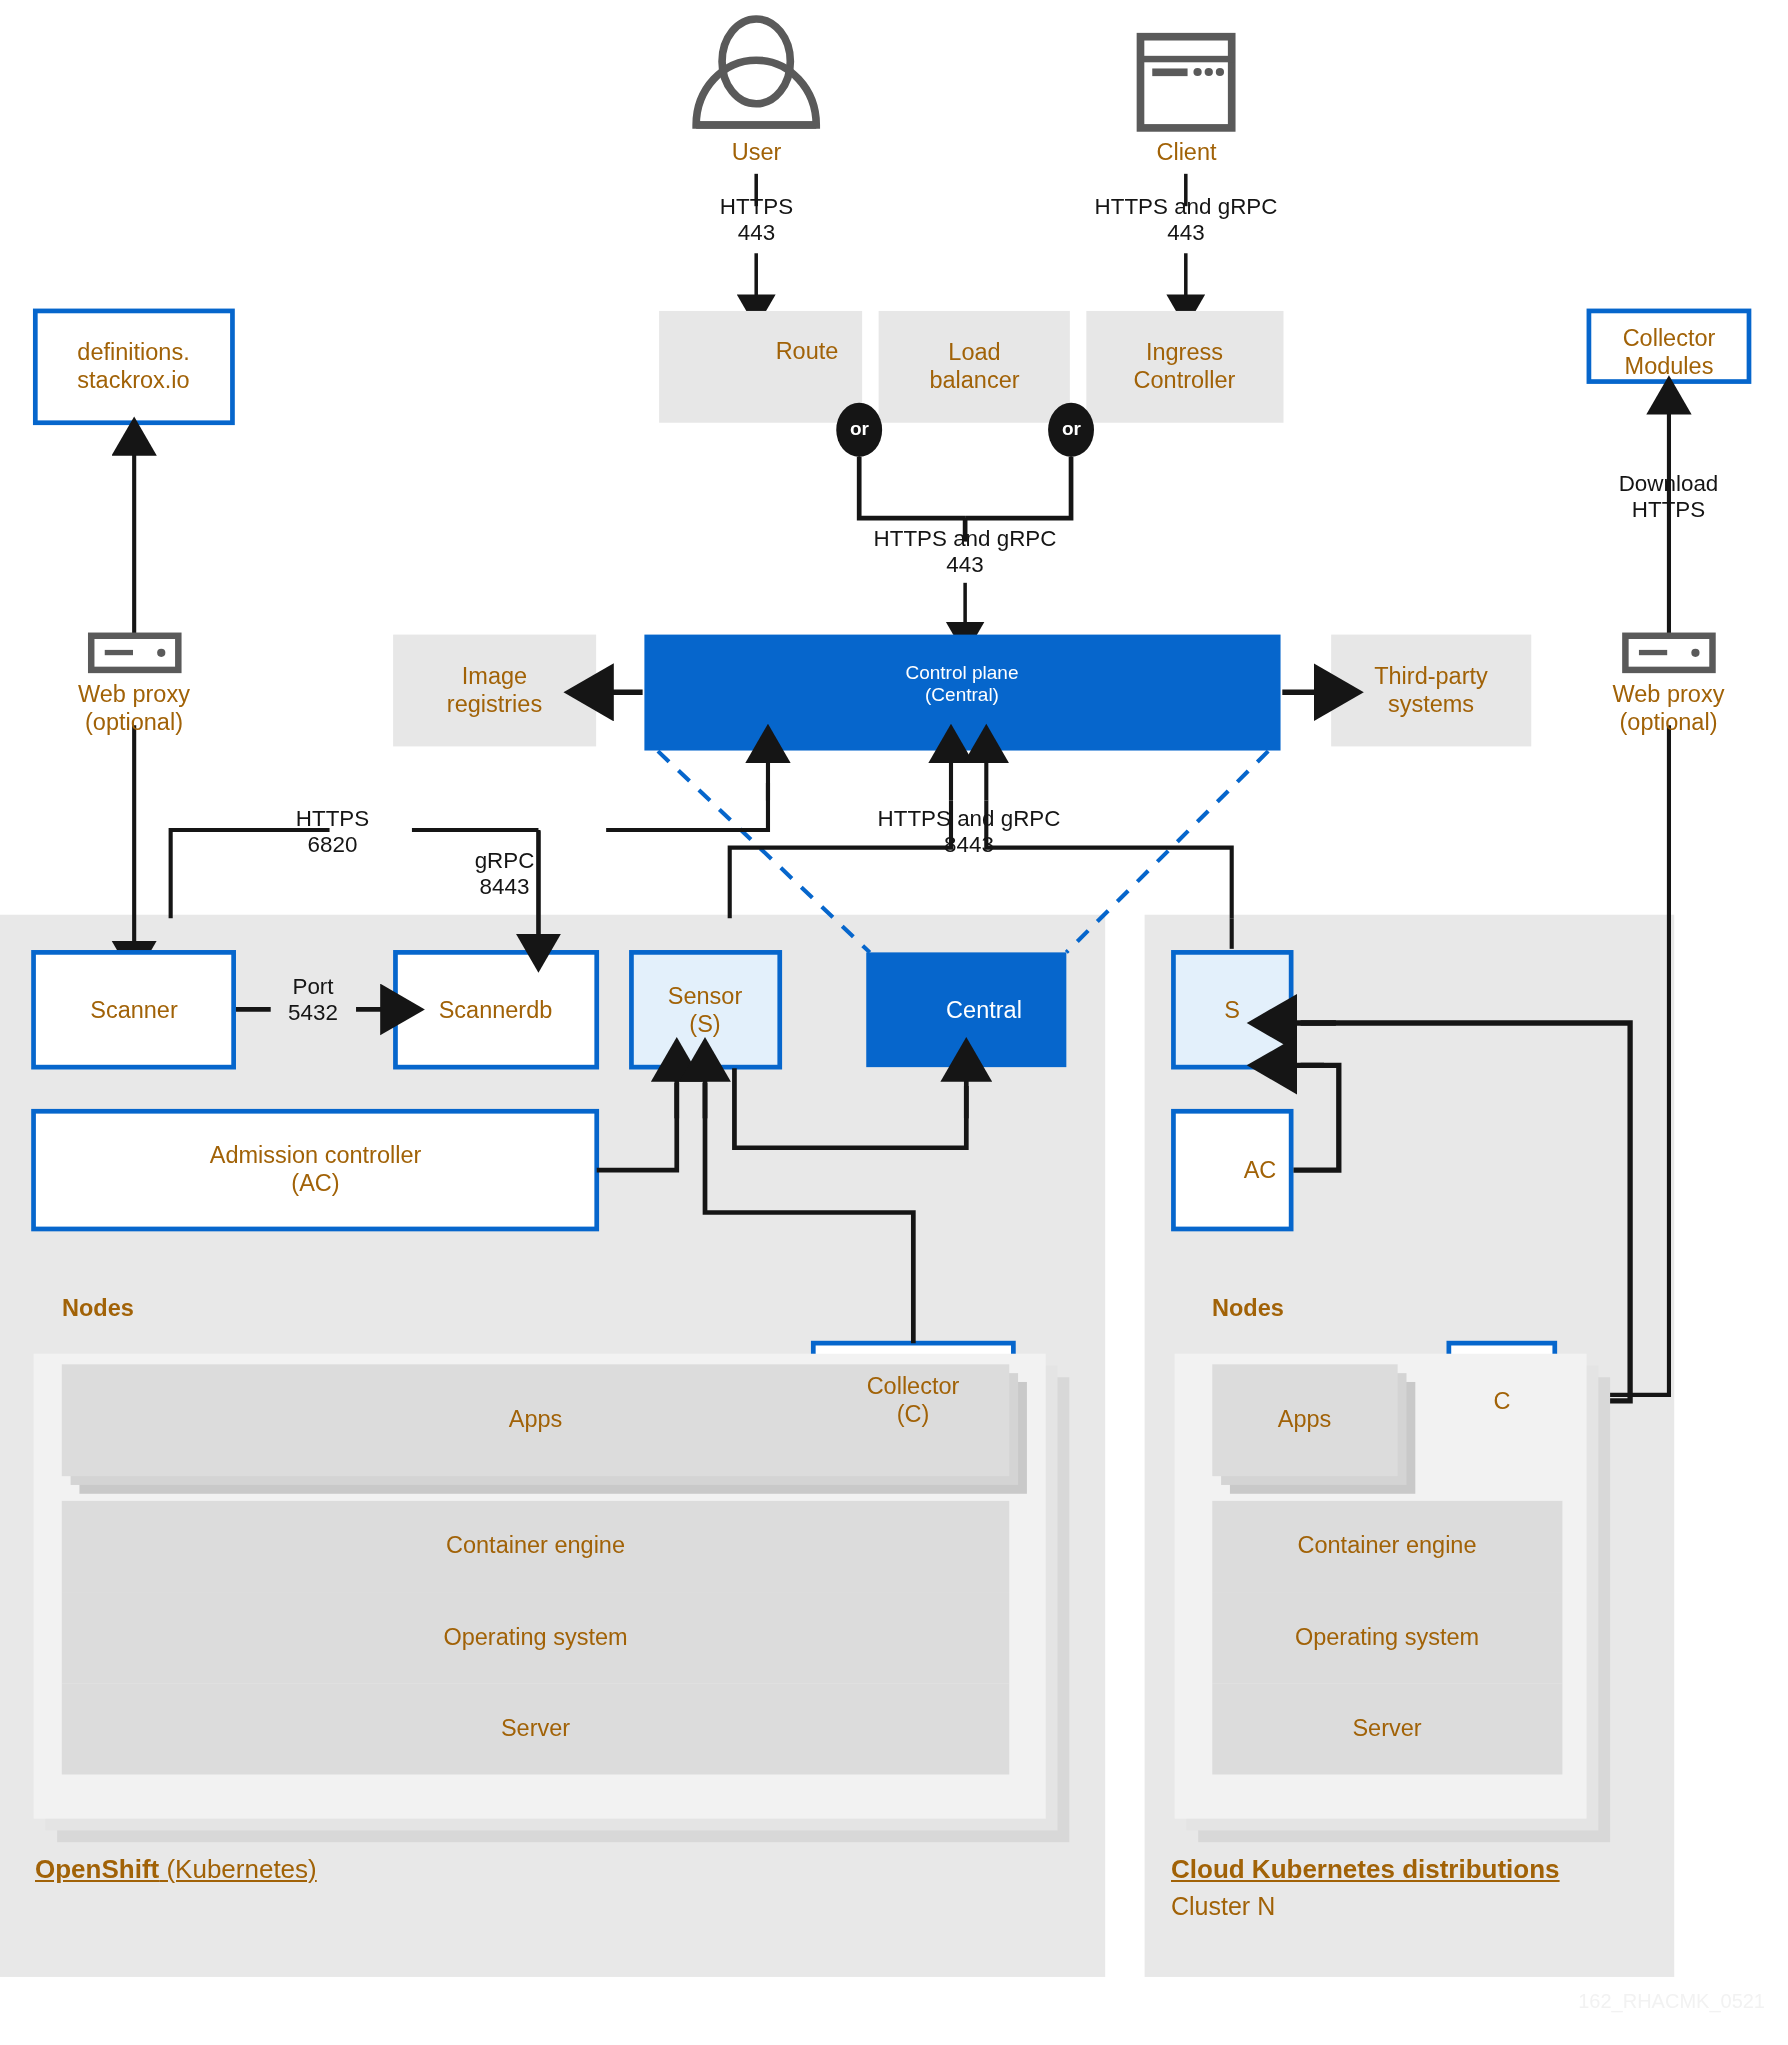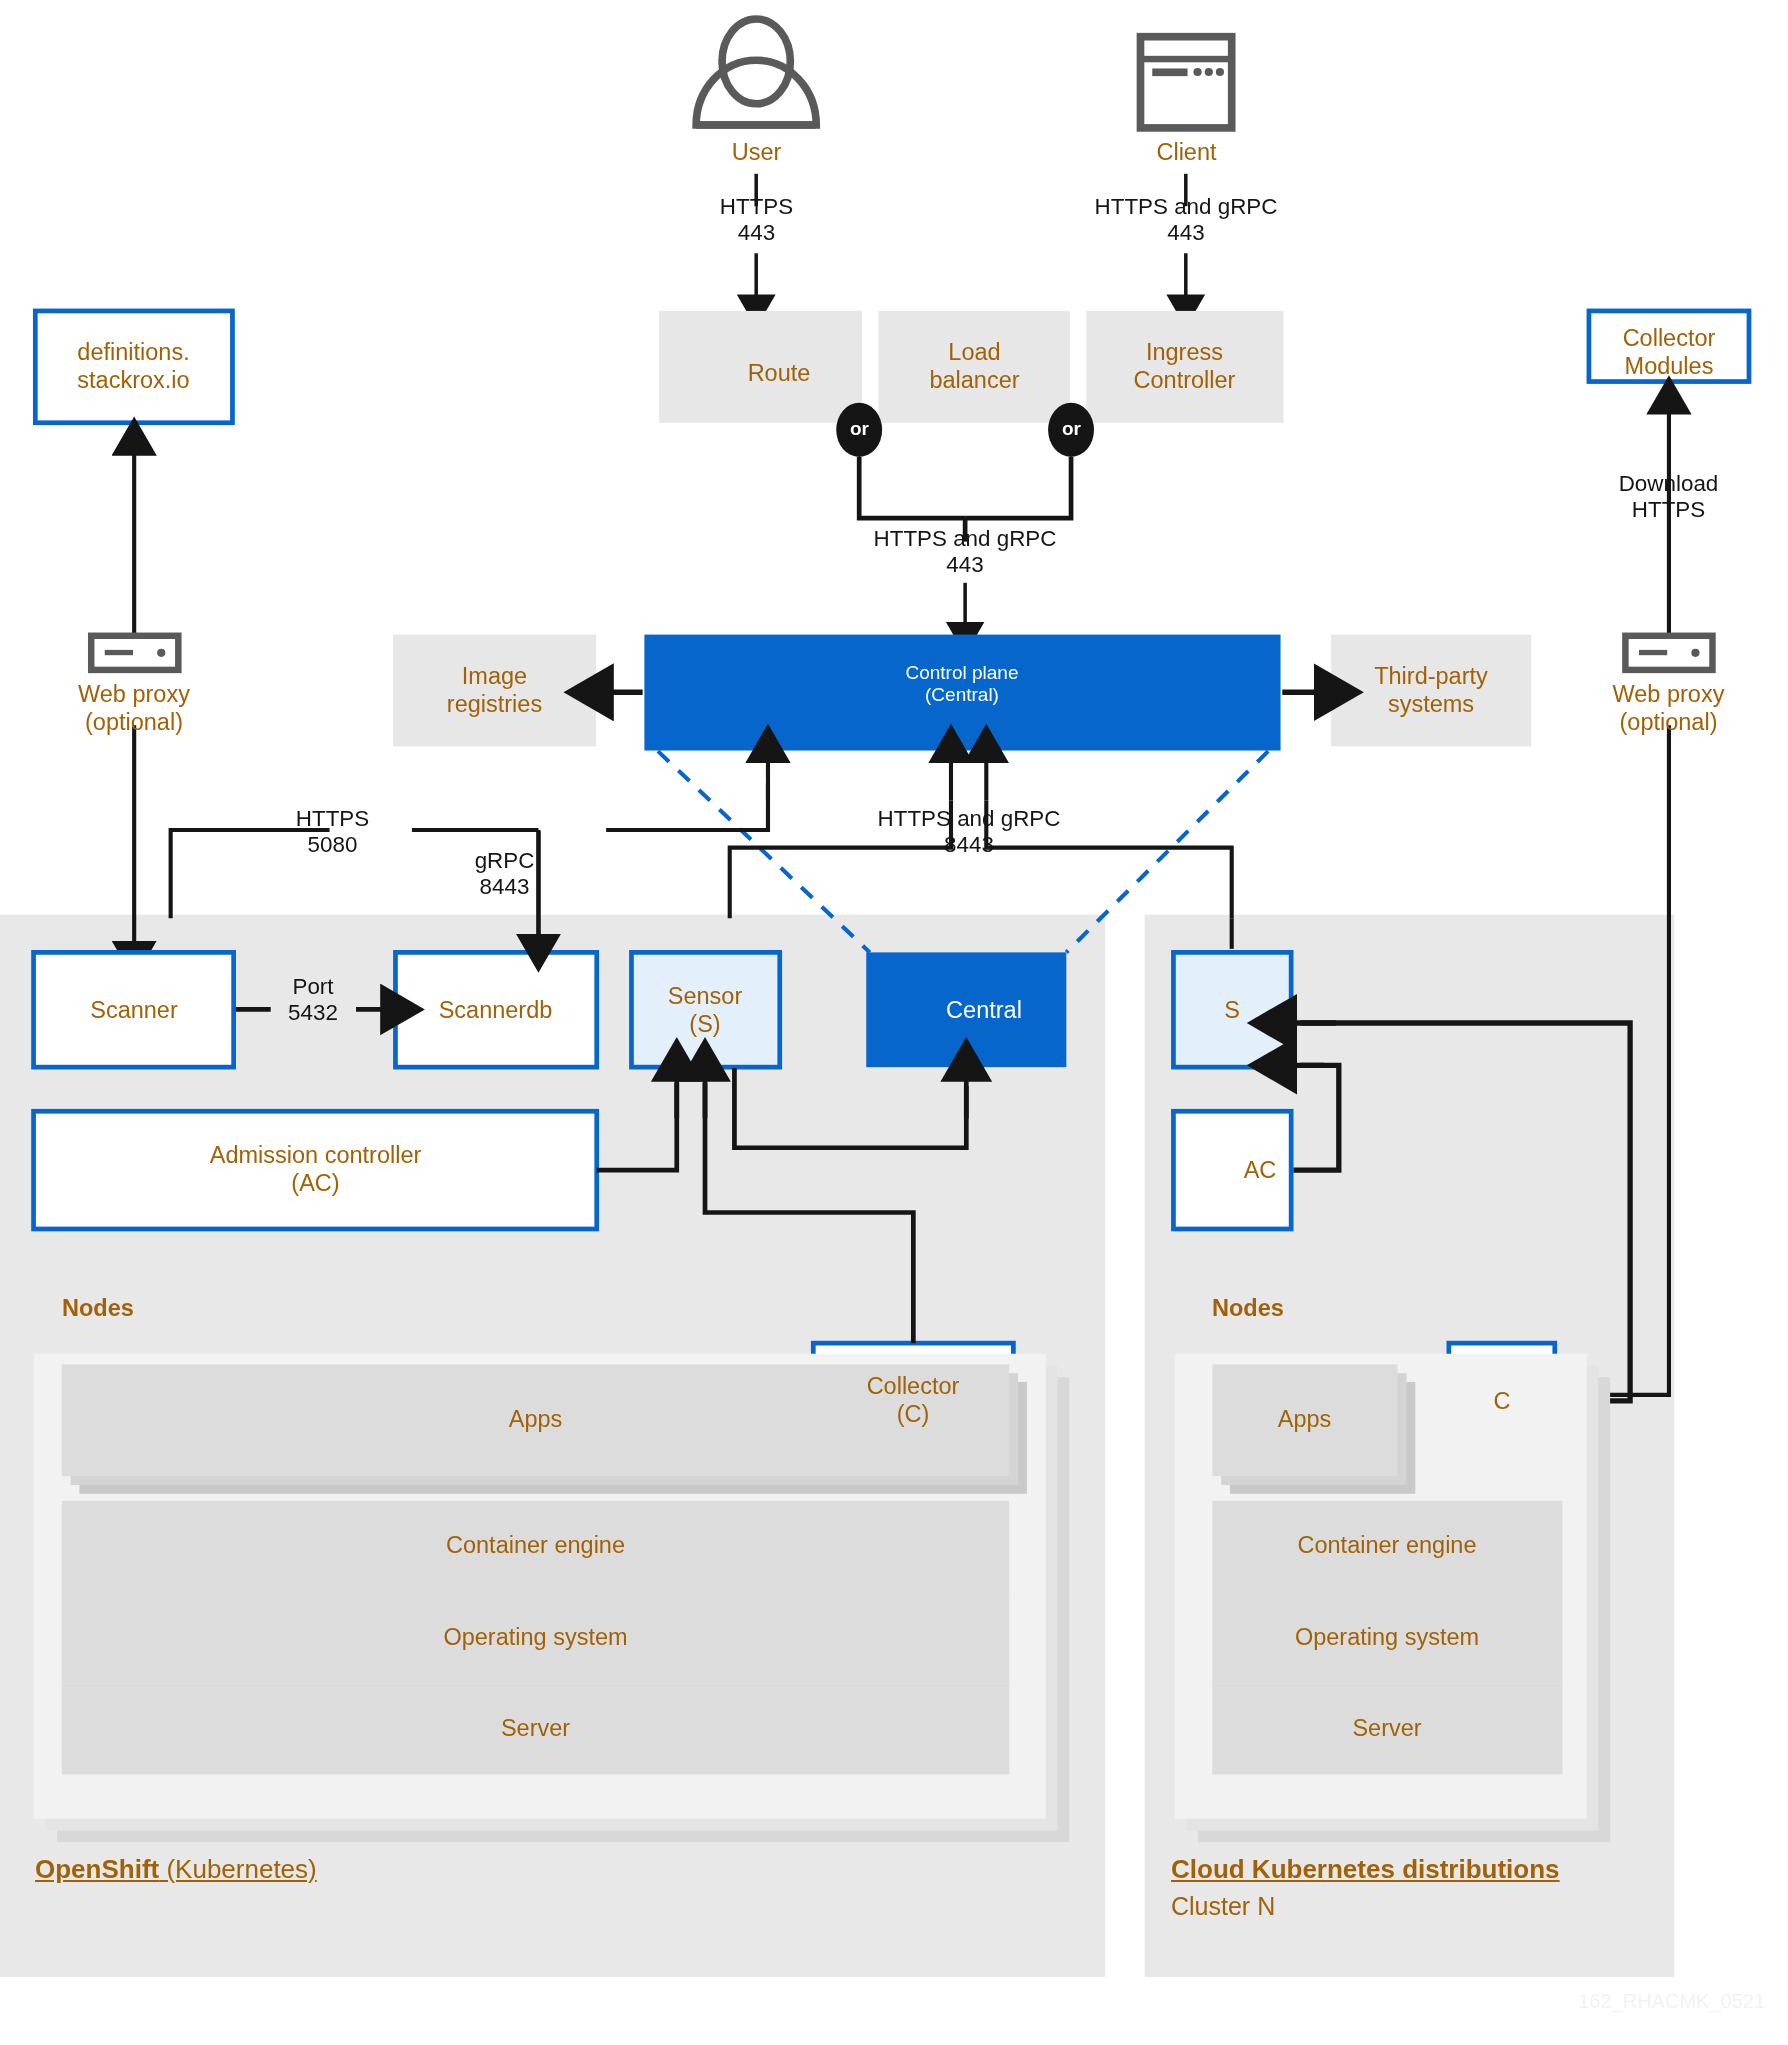--- a/index.html
+++ b/index.html
@@ -175,21 +175,21 @@
 
   <div class="lbl edge-text" style="left:668px;top:194px;width:177px;">
     <span>HTTPS</span><br>
     <span>443</span>
   </div>
   <div class="lbl edge-text" style="left:1036px;top:194px;width:300px;">
     <span>HTTPS and gRPC</span><br>
     <span>443</span>
   </div>
 
-  <div class="lbl box-text" style="left:659px;top:360px;width:240px;white-space:pre-line;">Route</div>
+  <div class="lbl box-text" style="left:659px;top:338px;width:240px;white-space:pre-line;padding-left:28px;">Route</div>
   <div class="lbl box-text" style="left:879px;top:339px;width:191px;white-space:pre-line;">Load
 balancer</div>
   <div class="lbl box-text" style="left:1086px;top:339px;width:197px;white-space:pre-line;">Ingress
 Controller</div>
 
   <div class="orlbl" style="left:830px;top:418px;width:59px;">or</div>
   <div class="orlbl" style="left:1042px;top:418px;width:59px;">or</div>
 
   <div class="lbl edge-text" style="left:815px;top:526px;width:300px;">
     <span>HTTPS and gRPC</span><br>
@@ -211,21 +211,21 @@
 (optional)</div>
   <div class="lbl box-text" style="left:1551px;top:681px;width:235px;white-space:pre-line;">Web proxy
 (optional)</div>
   <div class="lbl edge-text" style="left:1551px;top:471px;width:235px;">
     <span>Download</span><br>
     <span>HTTPS</span>
   </div>
 
   <div class="lbl edge-text" style="left:247px;top:806px;width:171px;">
     <span>HTTPS</span><br>
-    <span>5080</span>
+    <span>6820</span>
   </div>
   <div class="lbl edge-text" style="left:419px;top:848px;width:171px;">
     <span>gRPC</span><br>
     <span>8443</span>
   </div>
   <div class="lbl edge-text" style="left:819px;top:806px;width:300px;">
     <span>HTTPS and gRPC</span><br>
     <span>8443</span>
   </div>
   <div class="lbl edge-text" style="left:232px;top:974px;width:162px;">

